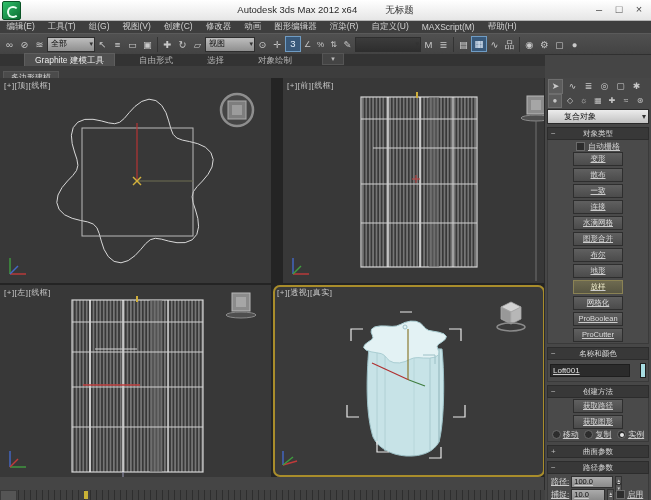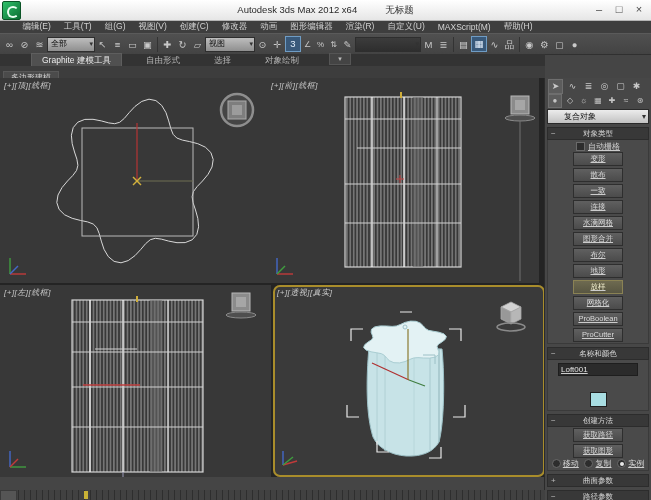--- a/index.html
+++ b/index.html
@@ -13,50 +13,50 @@
         background:linear-gradient(135deg,#2ec06a,#0d6e33);border:1px solid #0a5426;}
   .logo .ring{position:absolute;left:4px;top:4px;width:8px;height:8px;border:2px solid #eafff2;
         border-radius:50%;border-right-color:transparent;}
   .titletext{position:absolute;left:0;right:0;top:0;height:20px;text-align:center;
              font-size:9.5px;line-height:20px;color:#2a2a2a;border-radius:10px;}
   .titletext .doc{margin-left:28px;}
   .winbtns{position:absolute;right:2px;top:0;height:20px;display:flex;}
   .winbtn{width:20px;height:20px;line-height:18px;text-align:center;font-size:11px;color:#4a4a4a;}
   
   .menubar{position:absolute;top:21px;left:0;right:0;height:12px;background:#3e3e3e;
-           display:flex;align-items:center;font-size:8.5px;padding-left:16px;}
+           display:flex;align-items:center;font-size:8.5px;}
   .menu-item{padding:0 6.5px;color:#d2d2d2;white-space:nowrap;}
   
   .toolbar{position:absolute;top:33px;left:0;right:0;height:20px;background:linear-gradient(#505050,#434343);
            border-top:1px solid #5a5a5a;border-bottom:1px solid #303030;
            display:flex;align-items:center;padding:0 2px;}
   .ticon{width:15px;height:15px;line-height:15px;text-align:center;font-size:9.5px;color:#c9c9c9;
          flex:0 0 auto;}
   .ticon.blue{background:#39597a;border:1px solid #6f9cc4;color:#e2eefb;line-height:13px;width:14px;height:14px;}
   .tsep{width:1px;height:15px;background:#333;margin:0 2px;flex:0 0 auto;}
   .tdrop{height:13px;background:linear-gradient(#bdbdbd,#8f8f8f);border:1px solid #2e2e2e;color:#111;
          font-size:8px;line-height:12px;padding:0 3px;position:relative;flex:0 0 auto;}
   .tdrop .chev{position:absolute;right:1px;top:0;color:#333;font-size:7px;}
   .tdrop.dark{background:linear-gradient(#3c3c3c,#2e2e2e);color:#bbb;}
   .snaptxt{font-size:8px;width:13px;}
   
   .ribbontabs{position:absolute;top:54px;left:0;right:106px;height:12px;background:#333;
-              display:flex;align-items:flex-end;font-size:8.5px;padding-left:31px;}
+              display:flex;align-items:flex-end;font-size:8.5px;padding-left:24px;}
   .rtab{padding:0 10px;line-height:12px;color:#b3b3b3;white-space:nowrap;}
   .rtab.active{background:#505050;color:#ececec;border:1px solid #5e5e5e;border-bottom:none;}
   .rtab.gap{margin-left:14px;}
   .rmin{margin-left:20px;width:20px;text-align:center;color:#bbb;background:#444;
         border:1px solid #555;line-height:10px;font-size:7px;height:10px;margin-bottom:1px;}
   .ribbonstrip{position:absolute;top:66px;left:0;right:106px;height:12px;background:#3d3d3d;
                border-bottom:1px solid #292929;}
   .striptab{display:inline-block;margin-left:3px;padding:0 7px;background:#4b4b4b;color:#cfcfcf;
             font-size:8px;line-height:11px;border:1px solid #585858;border-bottom:none;}
   
   .viewport-area{position:absolute;top:78px;left:0;width:545px;height:399px;background:#242424;}
-  .vp{position:absolute;background:#383838;overflow:hidden;font-style:italic;}
+  .vp{position:absolute;background:#383838;overflow:hidden;}
   .vp svg{position:absolute;left:0;top:0;}
   .vp.active{outline:2px solid #a98d2b;outline-offset:-2px;}
   .vp-label{position:absolute;top:2px;left:4px;font-size:8px;color:#c6c6c6;letter-spacing:0.5px;}
   
   .cpanel{position:absolute;top:78px;right:0;width:106px;bottom:0;background:#474747;
           border-left:1px solid #2b2b2b;font-size:8px;}
   .cp-tabs{display:flex;height:15px;align-items:center;padding:1px 3px 0;gap:3px;}
   .cp-tab{width:13px;height:13px;line-height:13px;text-align:center;color:#c9c9c9;font-size:9px;}
   .cp-tab.active{background:#5c5c5c;border:1px solid #6e6e6e;}
   .cp-cats{display:flex;height:13px;align-items:center;padding:0 3px;gap:2px;}
@@ -70,21 +70,21 @@
          line-height:11px;position:relative;font-size:7.5px;}
   .rhead .pm{position:absolute;left:3px;top:0;font-size:8px;color:#bbb;}
   .rbody{background:#4a4a4a;border:1px solid #3a3a3a;border-top:none;padding:1px 1px;text-decoration:underline;}
   .agrow{display:flex;align-items:center;justify-content:center;gap:3px;height:10px;margin-bottom:1px;}
   .cbx{width:7px;height:7px;background:#2d2d2d;border:1px solid #6a6a6a;}
   .btngrid{display:flex;flex-wrap:wrap;gap:2px;justify-content:center;}
   .btn{width:48px;height:12px;background:linear-gradient(#606060,#4b4b4b);border:1px solid #2e2e2e;
        color:#dadada;font-size:7.5px;line-height:12px;text-align:center;overflow:hidden;white-space:nowrap;}
   .btn.sel{background:linear-gradient(#6e6a50,#585642);border-color:#8a8254;color:#f0eccc;}
   .btn.wide{width:48px;}
-  .namerow{display:flex;align-items:center;gap:16px;padding:2px 1px;flex-direction:column;}
+  .namerow{display:flex;align-items:center;gap:10px;padding:2px 1px;}
   .nameinput{width:74px;height:11px;background:#2b2b2b;border:1px solid #1e1e1e;color:#e2e2e2;
              font-size:8px;padding:0 2px;font-family:"Liberation Sans","DejaVu Sans",sans-serif;}
   .swatch{width:15px;height:13px;background:#a8dde2;border:1px solid #1e1e1e;}
   .radiorow{display:flex;align-items:center;justify-content:space-around;height:11px;}
   .radio{display:flex;align-items:center;gap:2px;color:#d5d5d5;}
   .rdot{width:7px;height:7px;border-radius:50%;background:#2d2d2d;border:1px solid #6a6a6a;position:relative;}
   .rdot.on:after{content:"";position:absolute;left:1.5px;top:1.5px;width:4px;height:4px;border-radius:50%;background:#e8e8e8;}
   .sprow{display:flex;align-items:center;gap:2px;height:13px;padding-left:2px;color:#d5d5d5;}
   .spinfield{width:36px;height:10px;background:linear-gradient(#ababab,#8b8b8b);border:1px solid #303030;
              color:#111;font-size:7.5px;line-height:10px;padding:0 2px;}
@@ -212,21 +212,21 @@
         </g>
         <g stroke-width="1.4">
           <line x1="10" y1="196" x2="26" y2="196" stroke="#c03a3a"></line>
           <line x1="10" y1="196" x2="10" y2="180" stroke="#3f9d3f"></line>
           <line x1="10" y1="196" x2="18" y2="188" stroke="#4468c8"></line>
         </g>
       </svg>
       <div class="vp-label">[+][顶][线框]</div>
     </div>
 
-    <div class="vp" style="left:267px;top:0;width:272px;height:205px;">
+    <div class="vp" style="left:283px;top:0;width:272px;height:205px;">
       <svg width="272" height="205" viewBox="0 0 272 205">
         <defs>
           <pattern id="wp1" width="3.4" height="8" patternUnits="userSpaceOnUse">
             <line x1="1.7" y1="0" x2="1.7" y2="8" stroke="#c4c4c4" stroke-width="0.8"></line>
           </pattern>
         </defs>
         <g>
           <rect x="78" y="19" width="116" height="170" fill="url(#wp1)" stroke="#d6d6d6" stroke-width="1.2"></rect>
           <rect x="146" y="19" width="10" height="170" fill="#6a6a6a" opacity="0.55"></rect>
           <line x1="105" y1="19" x2="105" y2="189" stroke="#efefef" stroke-width="1.4"></line>

